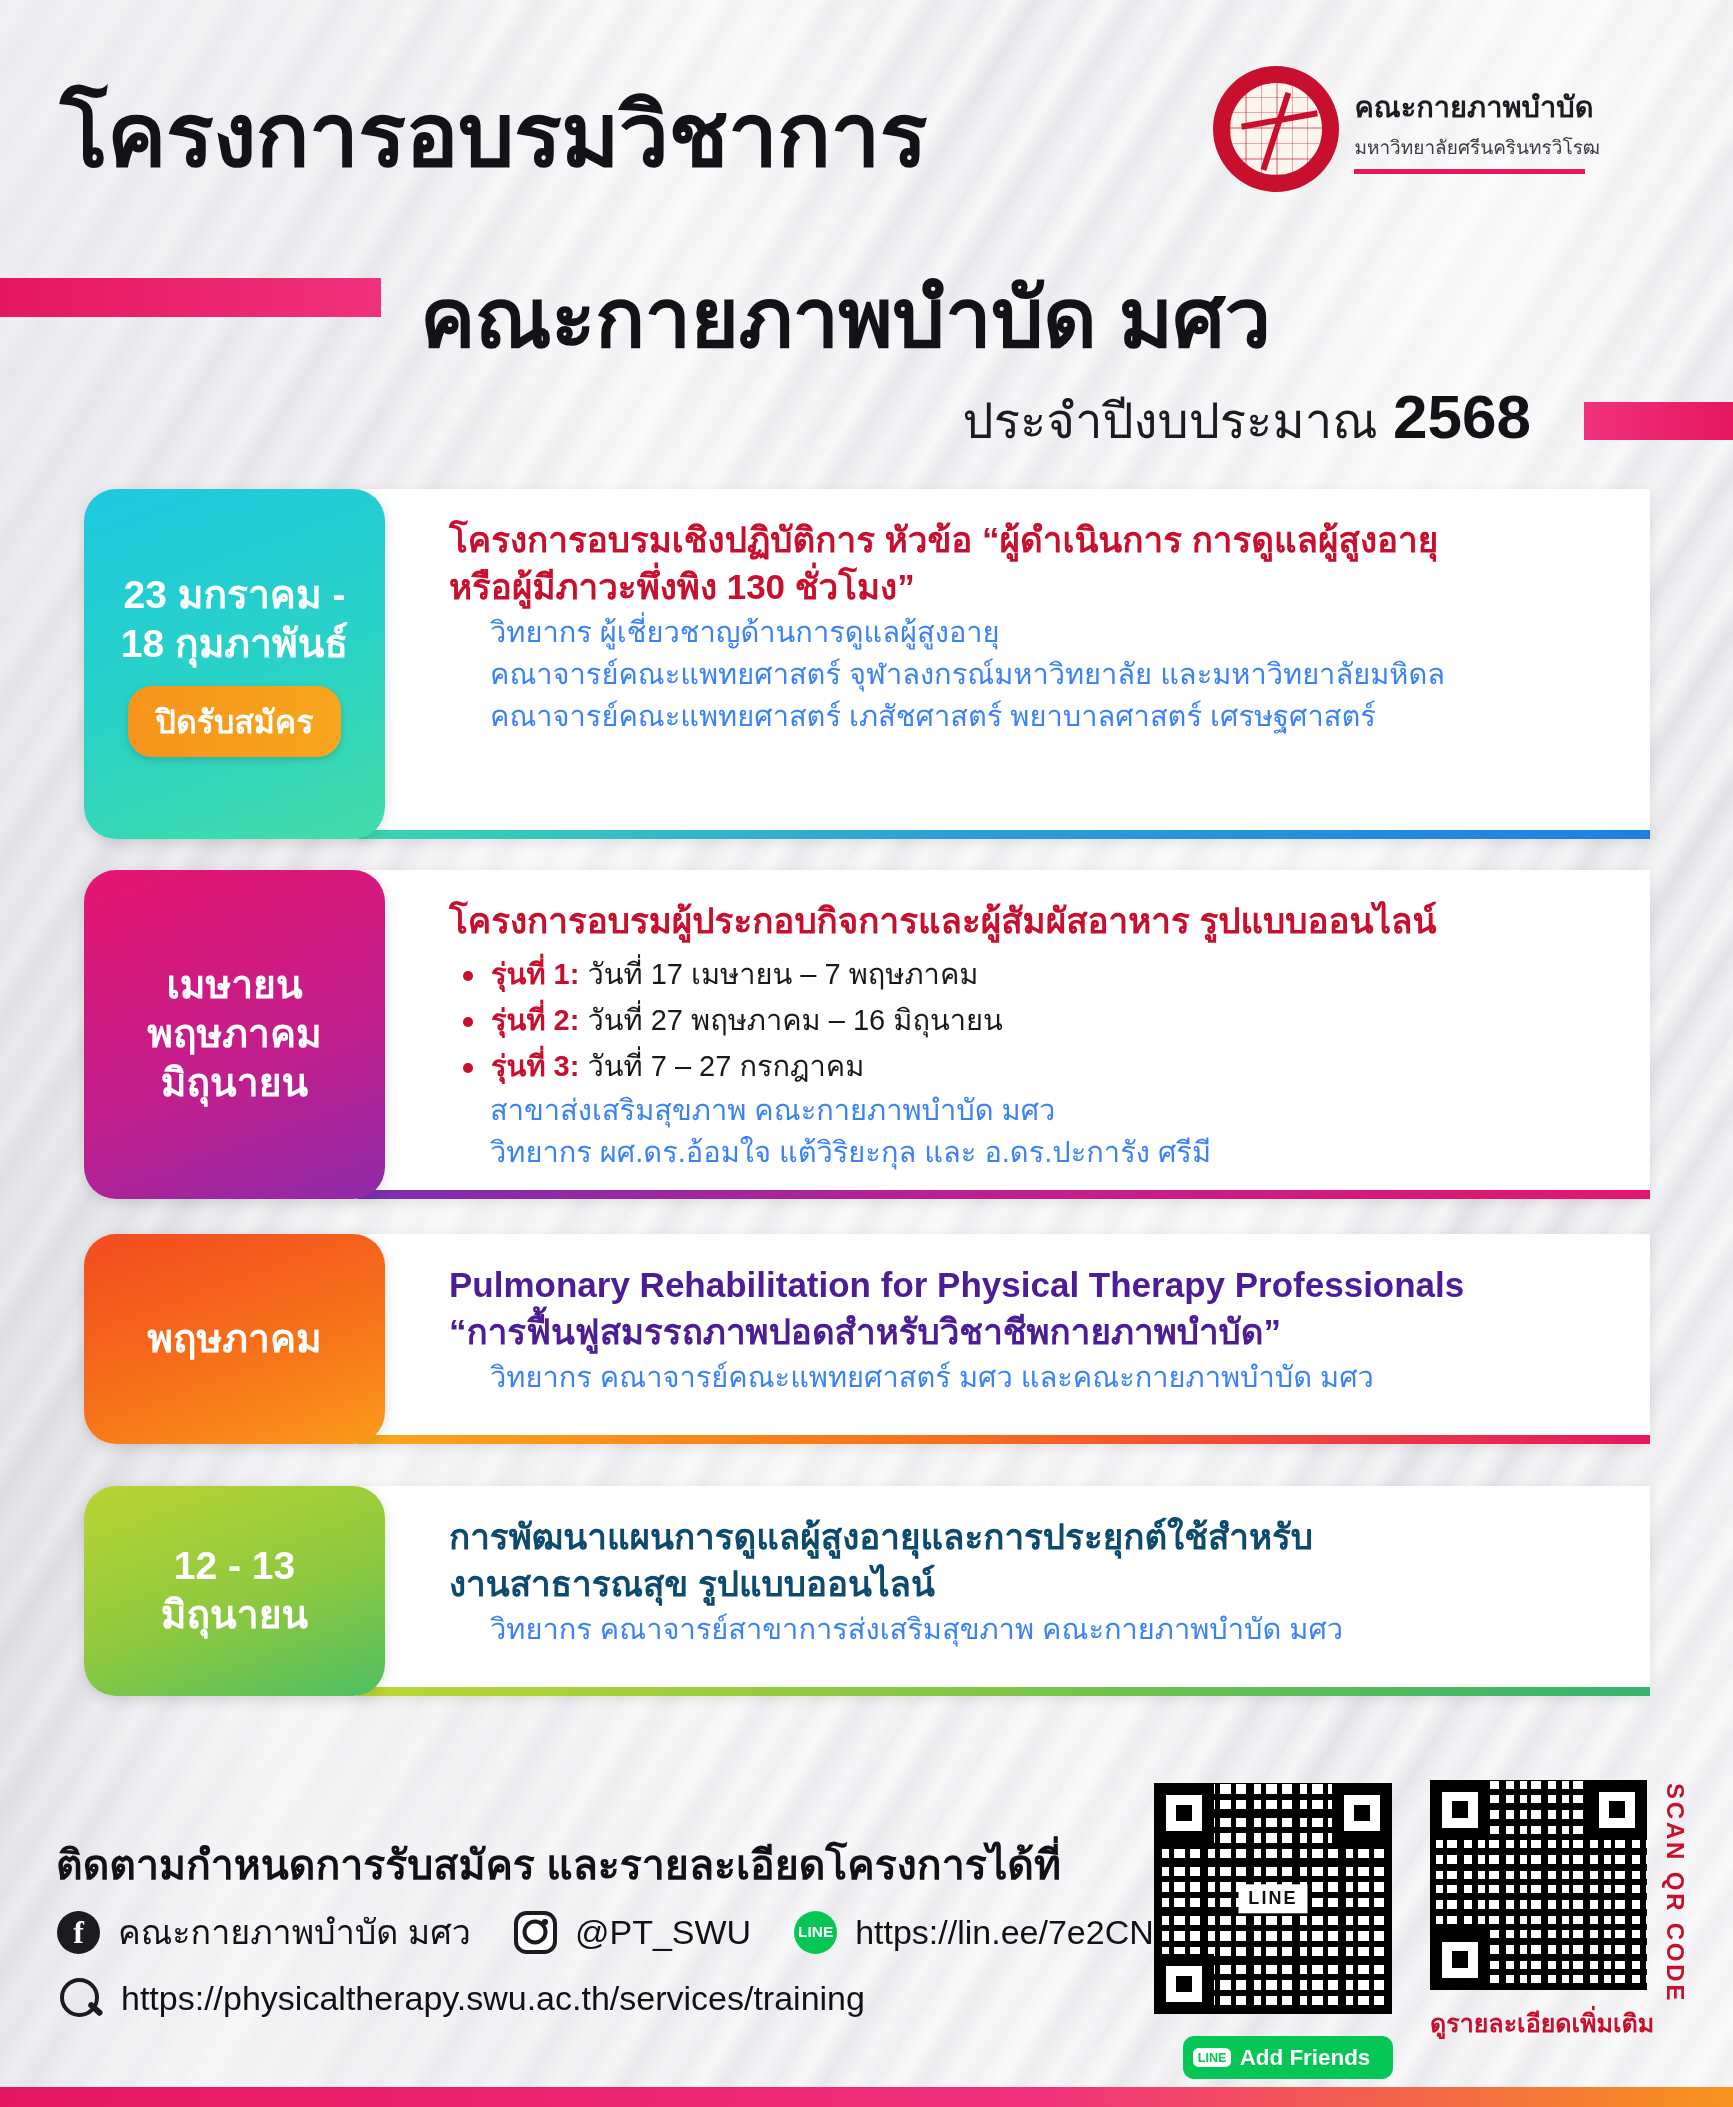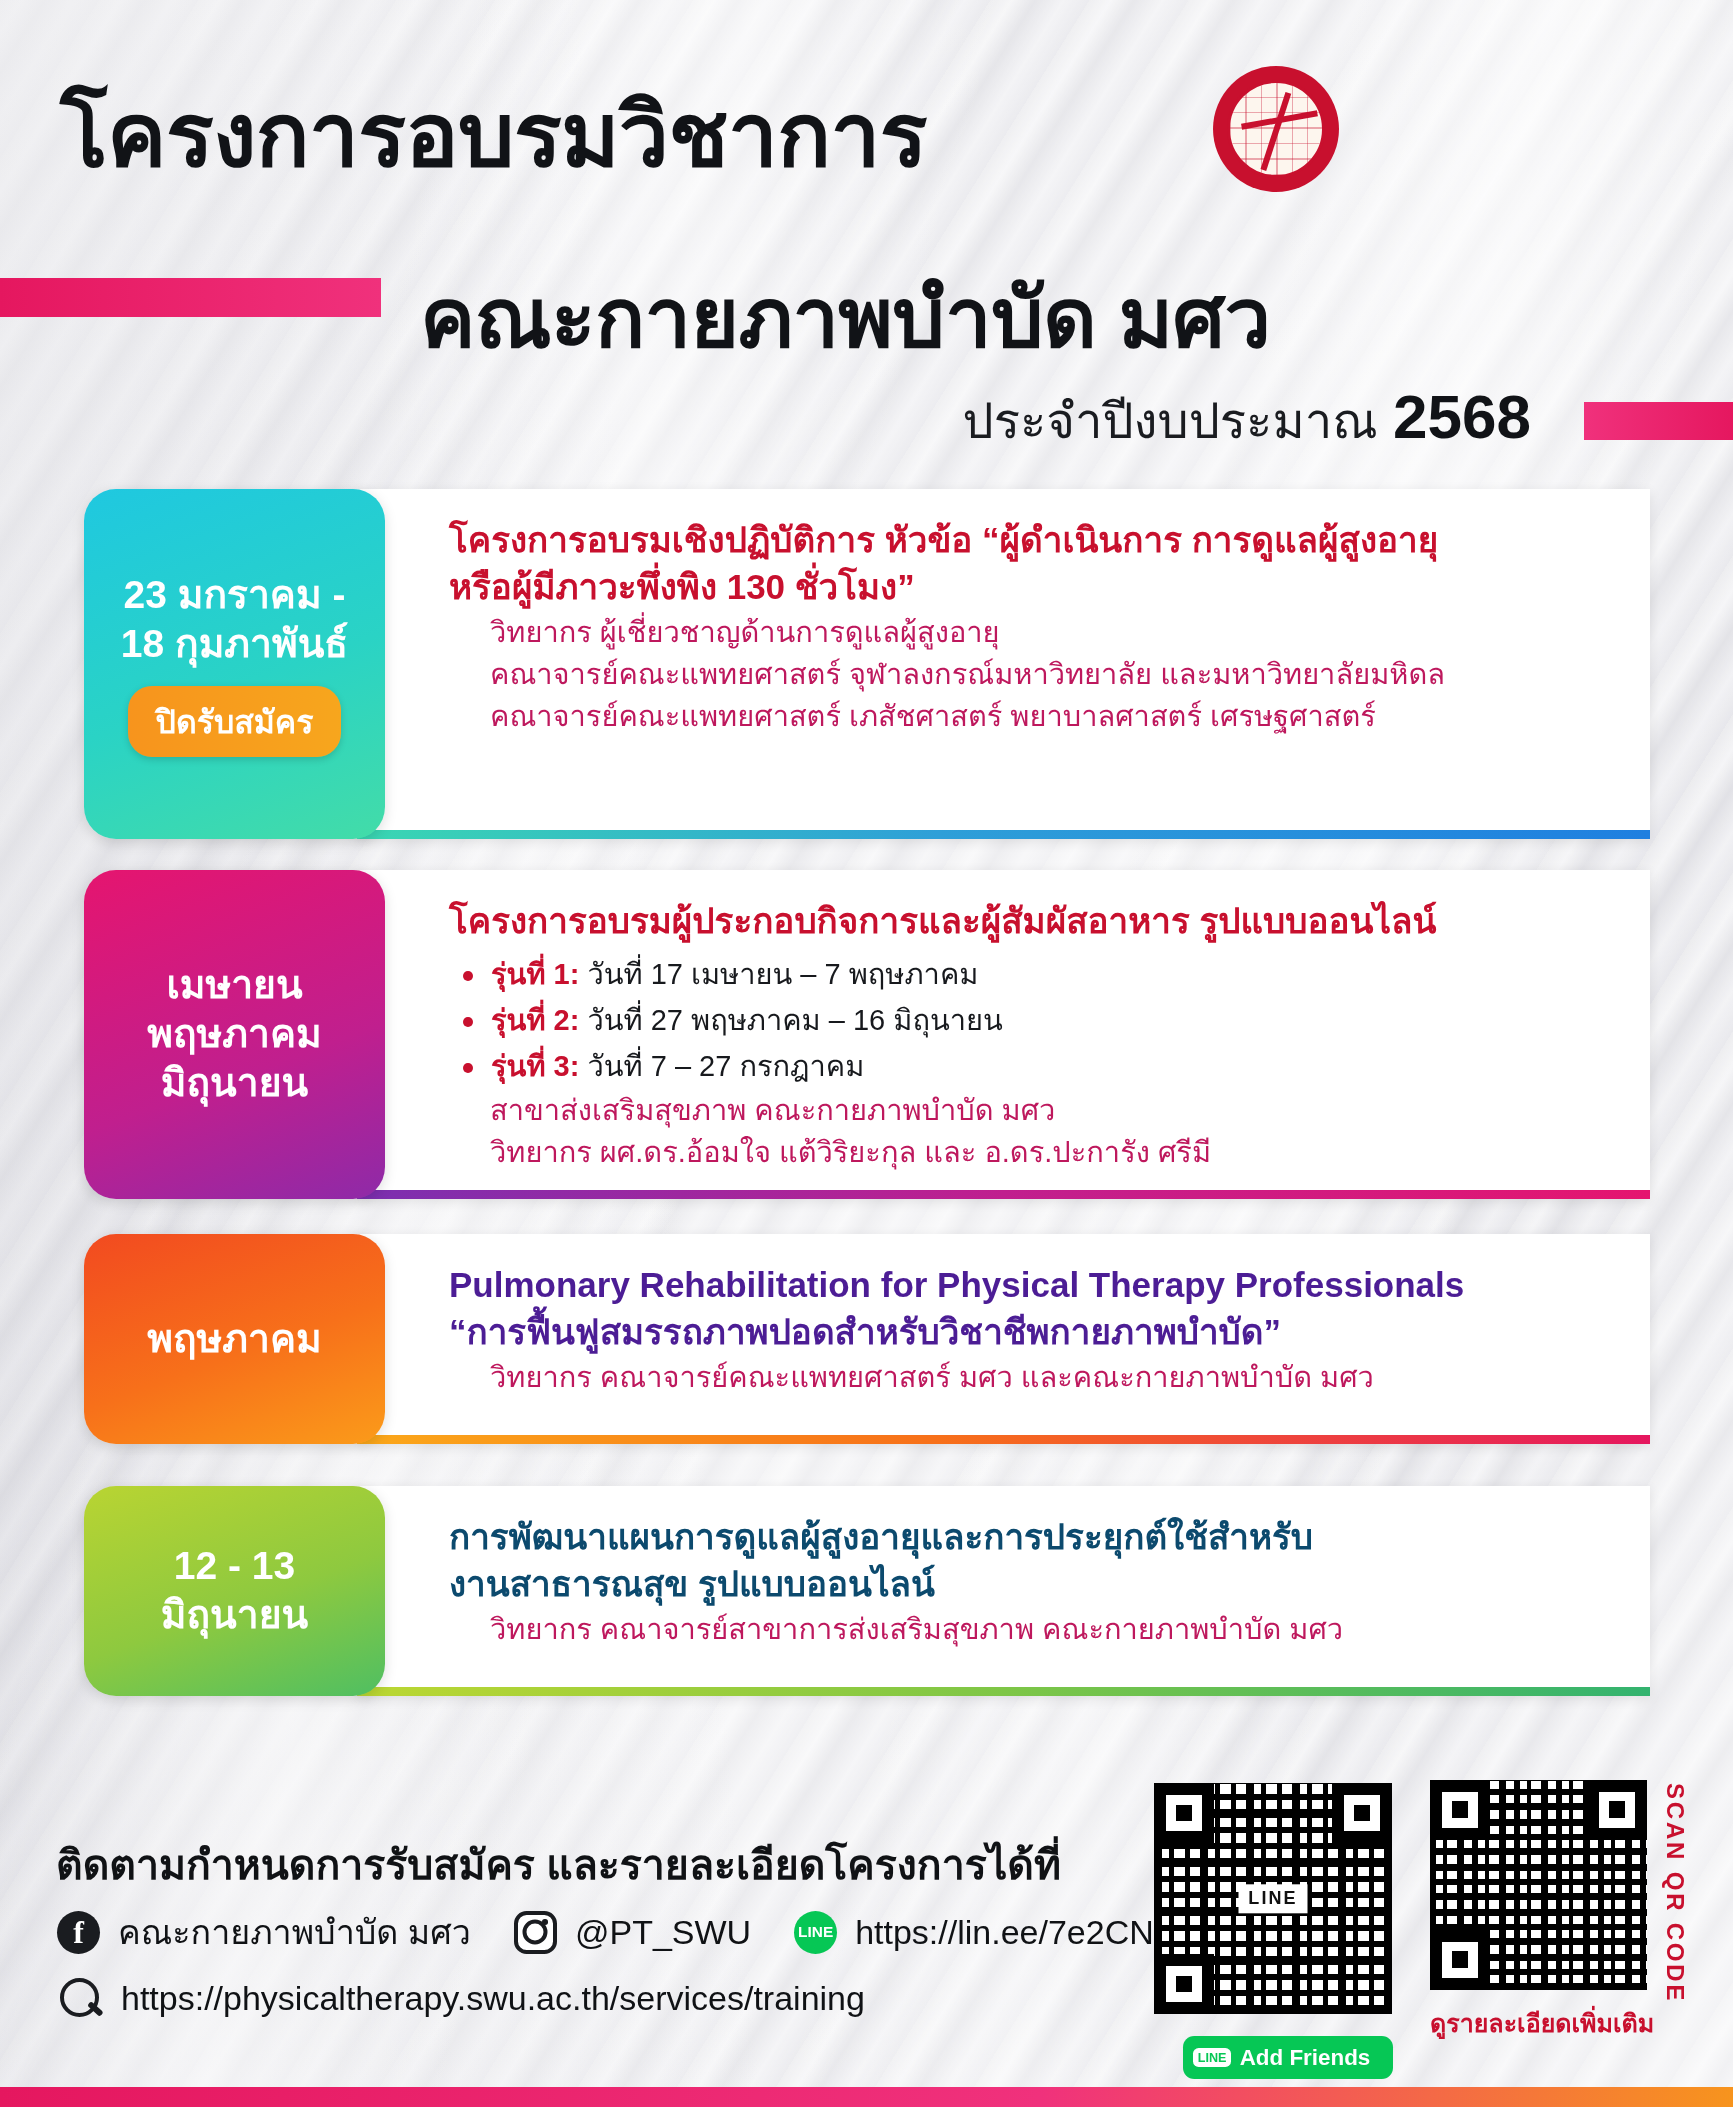--- a/index.html
+++ b/index.html
@@ -95,21 +95,21 @@
   }
   .badge-date { font-size: 39px; font-weight: bold; line-height: 1.25; }
   .panel {
     position: relative; background: #ffffff; flex: 1;
     margin-left: -28px; padding: 28px 39px 24px 92px;
     box-shadow: 0 2.8px 11.2px rgba(0,0,0,0.09);
   }
   .panel-underline { position: absolute; left: 0; right: 0; bottom: 0; height: 9px; }
 
   .c-title { font-size: 35px; font-weight: bold; line-height: 1.34; }
-  .c-sub { font-size: 29px; color: #be185d; line-height: 1.45; }
+  .c-sub { font-size: 29px; color: #3b82f6; line-height: 1.45; }
   .c-sub-indent { padding-left: 41px; }
 
   .closed-pill {
     margin-top: 18px;
     background: linear-gradient(90deg, #f7941d 0%, #f7a61d 100%);
     color: #ffffff; font-size: 32px; font-weight: bold;
     padding: 9.8px 28px; border-radius: 24px;
     box-shadow: 0 2.8px 7px rgba(0,0,0,0.15);
   }
 
@@ -229,20 +229,25 @@
     <div class="subtitle-wrap">
       <span class="subtitle-th">ประจำปีงบประมาณ</span>
       <span class="subtitle-year">2568</span>
     </div>
 
     <div class="logo-wrap">
       <div class="logo-mark">
         <div class="logo-inner">
           <div class="logo-grid"></div>
         </div>
+      </div>
+      <div class="logo-text">
+        <div class="logo-line1">คณะกายภาพบำบัด</div>
+        <div class="logo-line2">มหาวิทยาลัยศรีนครินทรวิโรฒ</div>
+        <div class="logo-underline"></div>
       </div>
     </div>
   </div>
 
   <div class="card" id="card1">
     <div class="badge">
       <div class="badge-date">23 มกราคม -</div>
       <div class="badge-date">18 กุมภาพันธ์</div>
       <div class="closed-pill">ปิดรับสมัคร</div>
     </div>

